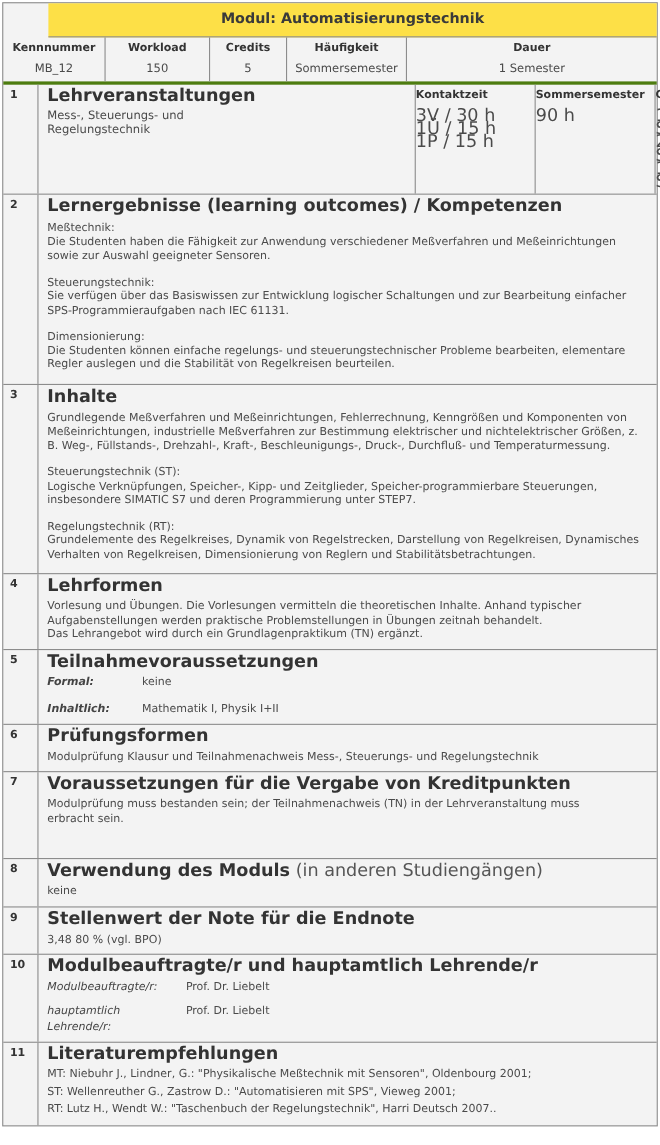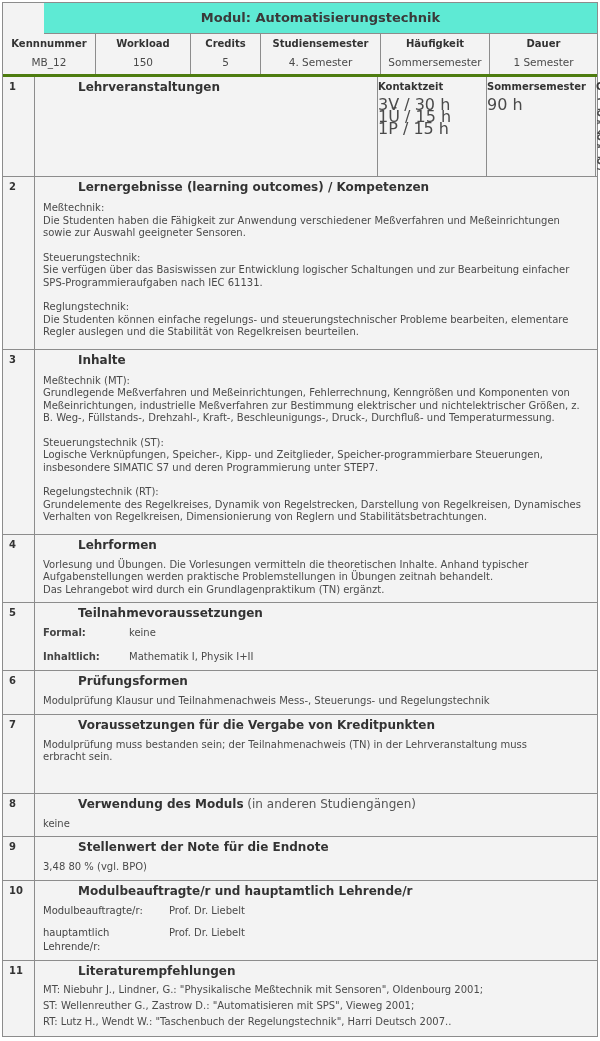--- a/index.html
+++ b/index.html
@@ -1,37 +1,37 @@
 <!DOCTYPE html>
 <html><head>
 <meta charset="utf-8">
 <style>
   html, body { margin: 0; padding: 0; background: #ffffff; }
   body { width: 600px; height: 1041px; overflow: hidden; font-family: "DejaVu Sans", sans-serif; color: #4a4a4a; }
   .sheet { position: absolute; left: 2px; top: 2px; width: 594px; border: 1px solid #8c8c8c; background: #f3f3f3; }
-  .title { height: 30px; line-height: 30px; text-align: center; background: #5eead4; font-weight: bold; font-size: 13px; color: #3a3a3a; border-bottom: 1px solid #8c8c8c; margin-left: 41px; }
+  .title { height: 30px; line-height: 30px; text-align: center; background: #fde047; font-weight: bold; font-size: 13px; color: #3a3a3a; border-bottom: 1px solid #8c8c8c; margin-left: 41px; }
   .meta { display: flex; border-bottom: 3px solid #4d7c0f; }
   .meta .col { border-right: 1px solid #8c8c8c; text-align: center; padding: 3px 0 4px; }
   .meta .col:last-child { border-right: none; }
   .meta .h { font-size: 10px; font-weight: bold; color: #333; line-height: 14px; }
   .meta .v { font-size: 10.5px; line-height: 16px; margin-top: 3px; }
   .row { display: flex; border-bottom: 1px solid #8c8c8c; }
   .row:last-child { border-bottom: none; }
   .num { width: 32px; flex: 0 0 32px; border-right: 1px solid #8c8c8c; font-size: 10px; font-weight: bold; padding: 4px 0 0 6px; box-sizing: border-box; color: #333; }
   .body { flex: 1; padding: 3px 8px 6px 8px; font-size: 10px; line-height: 12.5px; }
-  .sec-title { font-weight: bold; color: #333; font-size: 12px; line-height: 14px; margin-bottom: 5px; margin-left: 35px; }
+  .sec-title { font-weight: bold; color: #333; font-size: 16px; line-height: 14px; margin-bottom: 5px; }
   .sec-title .extra { font-weight: normal; color: #555; }
   .para { margin-bottom: 12px; }
   .para:last-child { margin-bottom: 0; }
   .r1 { display: flex; }
   .r1 .c { border-left: 1px solid #8c8c8c; padding: 3px 0 5px; }
   .r1 .c .h { font-weight: bold; font-size: 10px; color: #333; line-height: 14px; margin-bottom: 5px; }
   .r1 .c .line { font-size: 16px; line-height: 12px; }
   .kv { display: flex; margin-top: 6px; line-height: 14px; }
-  .kv .k { width: 86px; font-weight: bold; color: #444; }
+  .kv .k { width: 86px; font-weight: bold; color: #444; font-style: italic; }
   .kv .k.wide { width: 126px; font-weight: normal; }
   .lit-line { line-height: 16px; }
 </style>
 </head>
 <body>
 
 <div class="sheet">
   <div class="title">Modul: Automatisierungstechnik</div>
 
   <div class="meta">
@@ -40,39 +40,39 @@
       <div class="v">MB_12</div>
     </div>
     <div class="col" style="width:94px">
       <div class="h">Workload</div>
       <div class="v">150</div>
     </div>
     <div class="col" style="width:69px">
       <div class="h">Credits</div>
       <div class="v">5</div>
     </div>
-    <div class="col" style="width:119px">
-      <div class="h">Studiensemester</div>
-      <div class="v">4. Semester</div>
-    </div>
     <div class="col" style="width:108px">
       <div class="h">Häufigkeit</div>
       <div class="v">Sommersemester</div>
     </div>
     <div class="col" style="flex:1">
       <div class="h">Dauer</div>
       <div class="v">1 Semester</div>
     </div>
   </div>
 
   <div class="row">
     <div class="num">1</div>
     <div class="r1" style="flex:1">
       <div style="width:342px; padding:3px 8px 5px 8px; box-sizing:border-box;">
         <div class="sec-title">Lehrveranstaltungen</div>
+        <div style="font-size:10.5px; line-height:12.5px;">
+          <div>Mess-, Steuerungs- und</div>
+          <div>Regelungstechnik</div>
+        </div>
       </div>
       <div class="c" style="width:108px">
         <div class="h">Kontaktzeit</div>
         <div class="line">3V / 30 h</div>
         <div class="line">1Ü / 15 h</div>
         <div class="line">1P / 15 h</div>
       </div>
       <div class="c" style="width:108px">
         <div class="h">Sommersemester</div>
         <div class="line">90 h</div>
@@ -92,32 +92,31 @@
       <div class="sec-title" style="margin-bottom:8px">Lernergebnisse (learning outcomes) / Kompetenzen</div>
       <div class="para">
         <div>Meßtechnik:</div>
         <div>Die Studenten haben die Fähigkeit zur Anwendung verschiedener Meßverfahren und Meßeinrichtungen sowie zur Auswahl geeigneter Sensoren.</div>
       </div>
       <div class="para">
         <div>Steuerungstechnik:</div>
         <div>Sie verfügen über das Basiswissen zur Entwicklung logischer Schaltungen und zur Bearbeitung einfacher SPS-Programmieraufgaben nach IEC 61131.</div>
       </div>
       <div class="para">
-        <div>Reglungstechnik:</div>
+        <div>Dimensionierung:</div>
         <div>Die Studenten können einfache regelungs- und steuerungstechnischer Probleme bearbeiten, elementare Regler auslegen und die Stabilität von Regelkreisen beurteilen.</div>
       </div>
     </div>
   </div>
 
   <div class="row">
     <div class="num">3</div>
     <div class="body" style="padding-bottom:10px">
       <div class="sec-title" style="margin-bottom:8px">Inhalte</div>
       <div class="para">
-        <div>Meßtechnik (MT):</div>
         <div>Grundlegende Meßverfahren und Meßeinrichtungen, Fehlerrechnung, Kenngrößen und Komponenten von Meßeinrichtungen, industrielle Meßverfahren zur Bestimmung elektrischer und nichtelektrischer Größen, z. B. Weg-, Füllstands-, Drehzahl-, Kraft-, Beschleunigungs-, Druck-, Durchfluß- und Temperaturmessung.</div>
       </div>
       <div class="para">
         <div>Steuerungstechnik (ST):</div>
         <div>Logische Verknüpfungen, Speicher-, Kipp- und Zeitglieder, Speicher-programmierbare Steuerungen, insbesondere SIMATIC S7 und deren Programmierung unter STEP7.</div>
       </div>
       <div class="para">
         <div>Regelungstechnik (RT):</div>
         <div>Grundelemente des Regelkreises, Dynamik von Regelstrecken, Darstellung von Regelkreisen, Dynamisches Verhalten von Regelkreisen, Dimensionierung von Reglern und Stabilitätsbetrachtungen.</div>
       </div>

